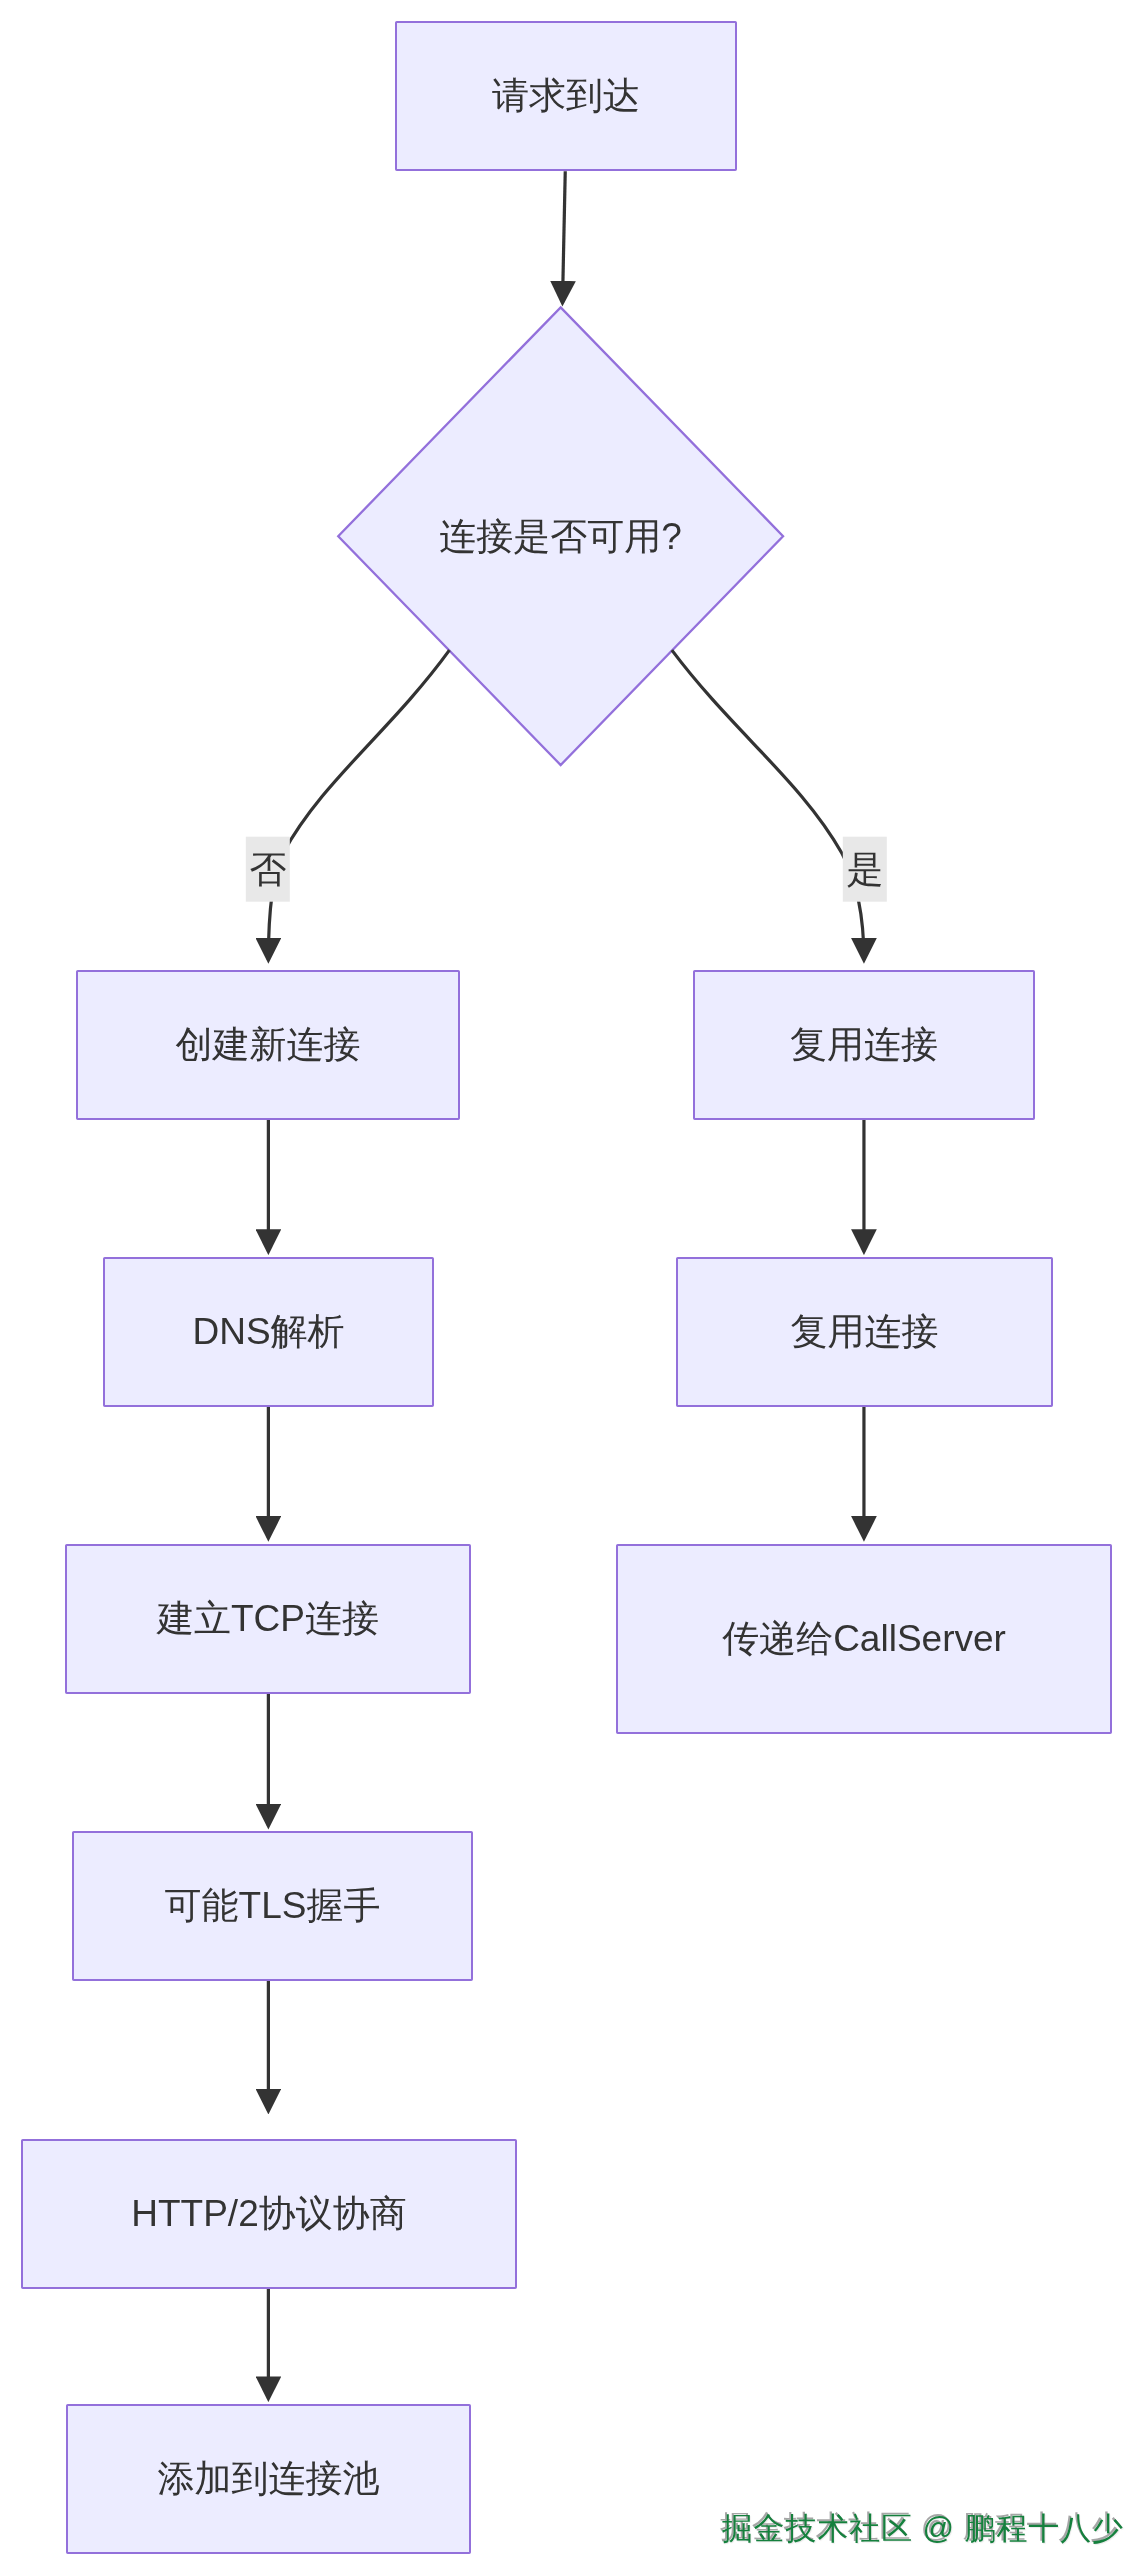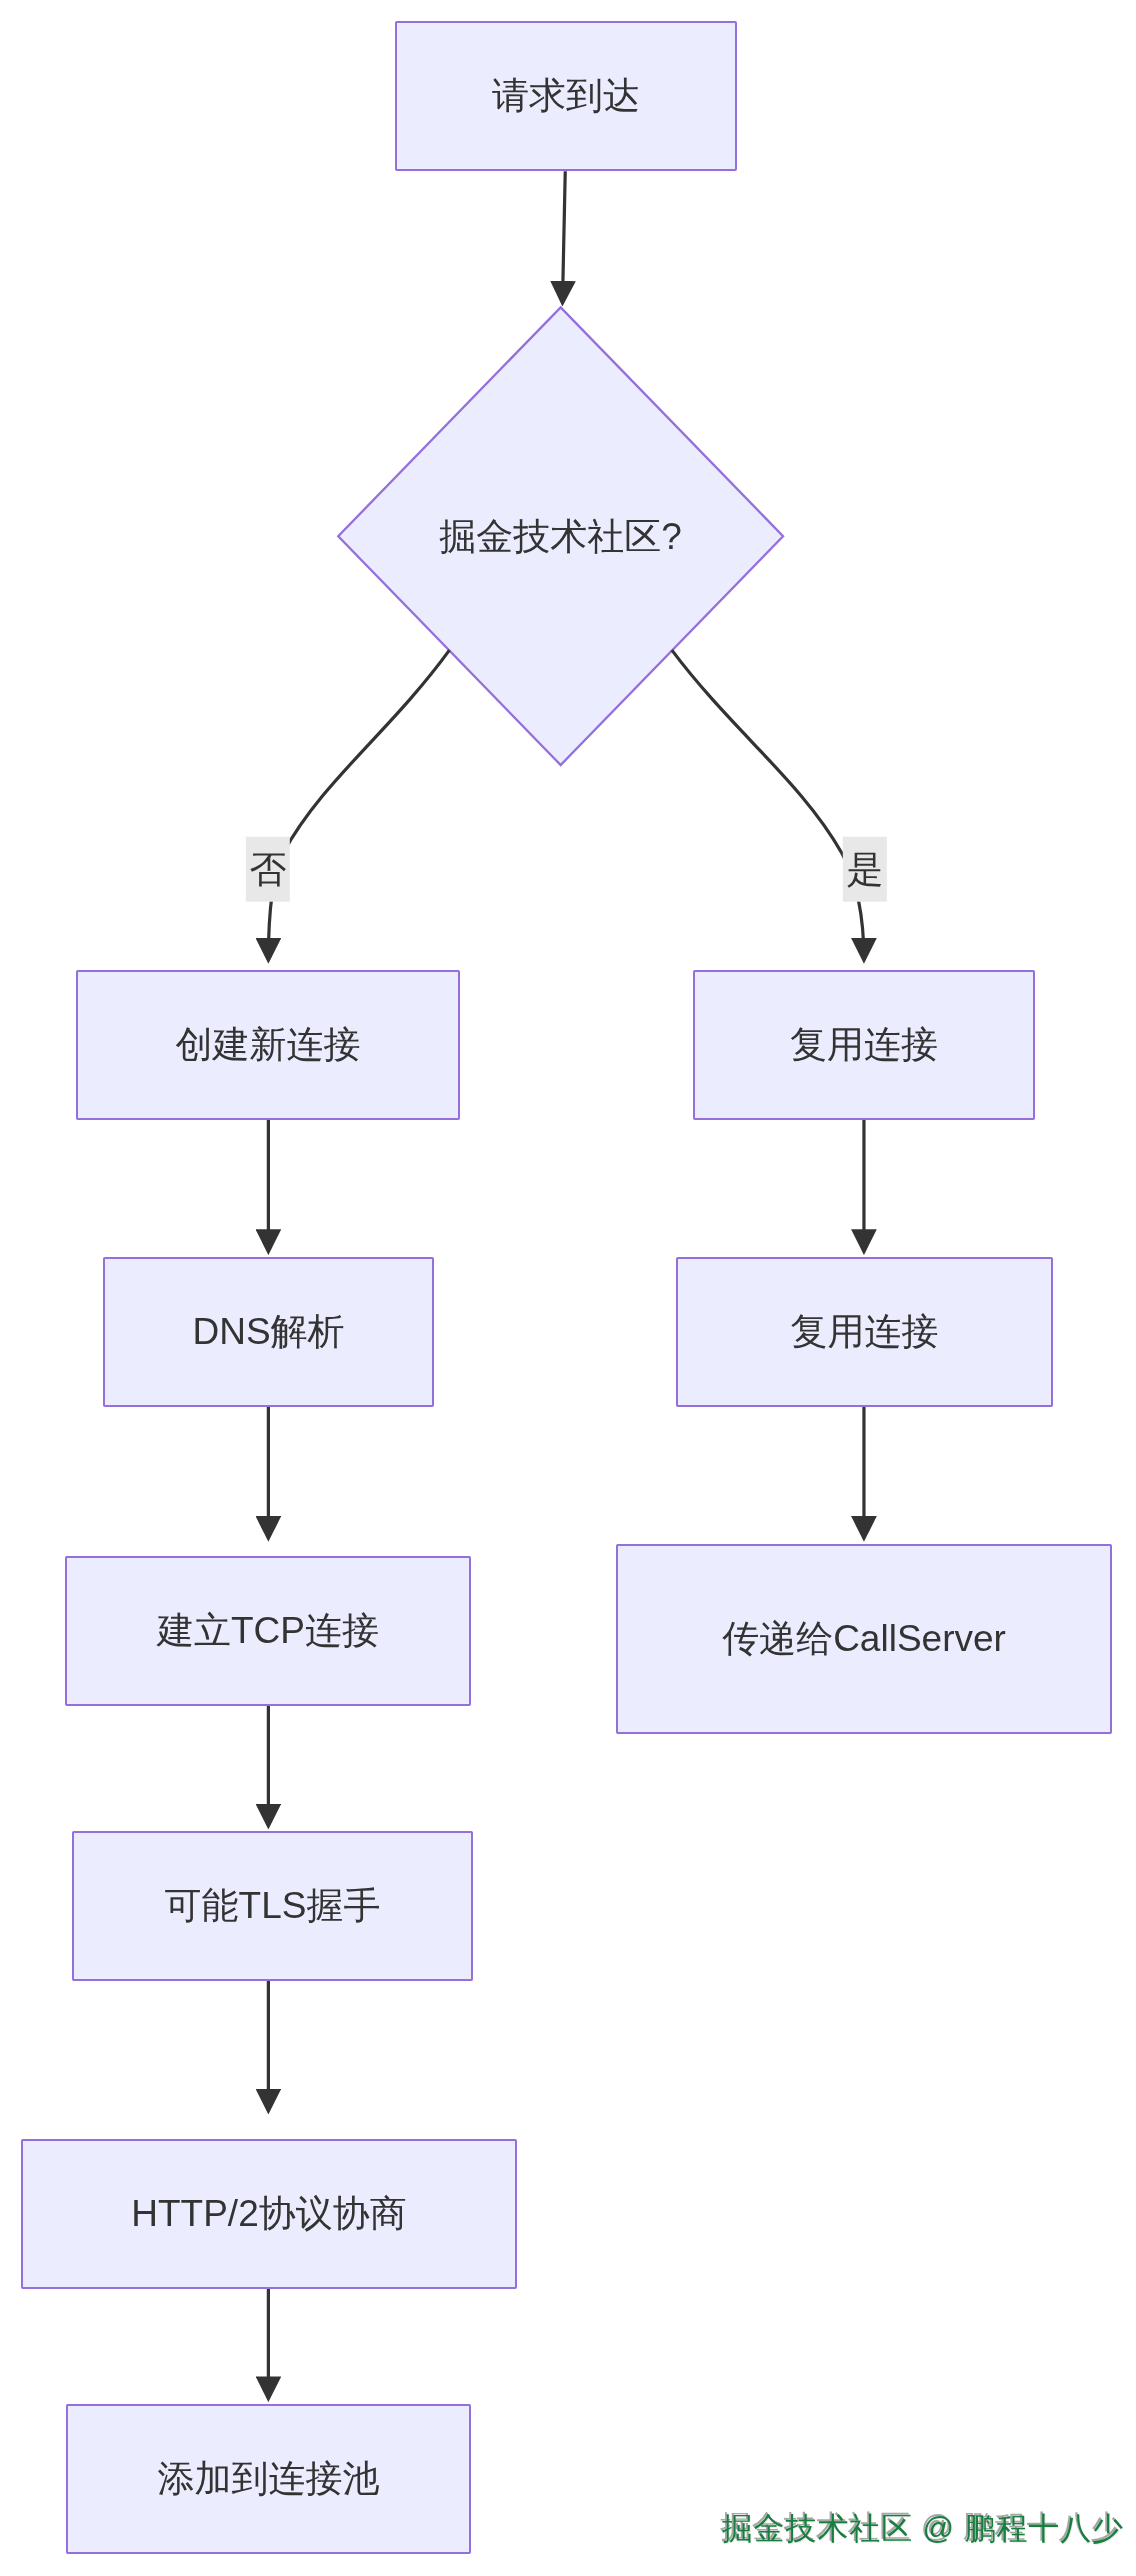--- a/index.html
+++ b/index.html
@@ -117,40 +117,40 @@
     <path class="edge-line" d="M 940 1218 L 940 1361" marker-end="url(#arrow)"></path>
 
     <path class="edge-line" d="M 940 1530 L 940 1673" marker-end="url(#arrow)"></path>
   </svg>
 
   <div class="node" style="left:395px; top:21px; width:342px; height:150px;">
     <span>请求到达</span>
   </div>
 
   <div class="diamond-label" style="left:395px; top:507px; width:331px; height:59px;">
-    <span>掘金技术社区?</span>
+    <span>连接是否可用?</span>
   </div>
 
   <div class="node" style="left:693px; top:970px; width:342px; height:150px;">
     <span>复用连接</span>
   </div>
 
   <div class="node" style="left:76px; top:970px; width:384px; height:150px;">
     <span>创建新连接</span>
   </div>
 
   <div class="node" style="left:103px; top:1257px; width:331px; height:150px;">
     <span>DNS解析</span>
   </div>
 
   <div class="node" style="left:676px; top:1257px; width:377px; height:150px;">
     <span>复用连接</span>
   </div>
 
-  <div class="node" style="left:65px; top:1544px; width:406px; height:150px;margin-top:12px;">
+  <div class="node" style="left:65px; top:1544px; width:406px; height:150px;">
     <span>建立TCP连接</span>
   </div>
 
   <div class="node" style="left:616px; top:1544px; width:496px; height:190px;">
     <span>传递给CallServer</span>
   </div>
 
   <div class="node" style="left:72px; top:1831px; width:401px; height:150px;">
     <span>可能TLS握手</span>
   </div>

